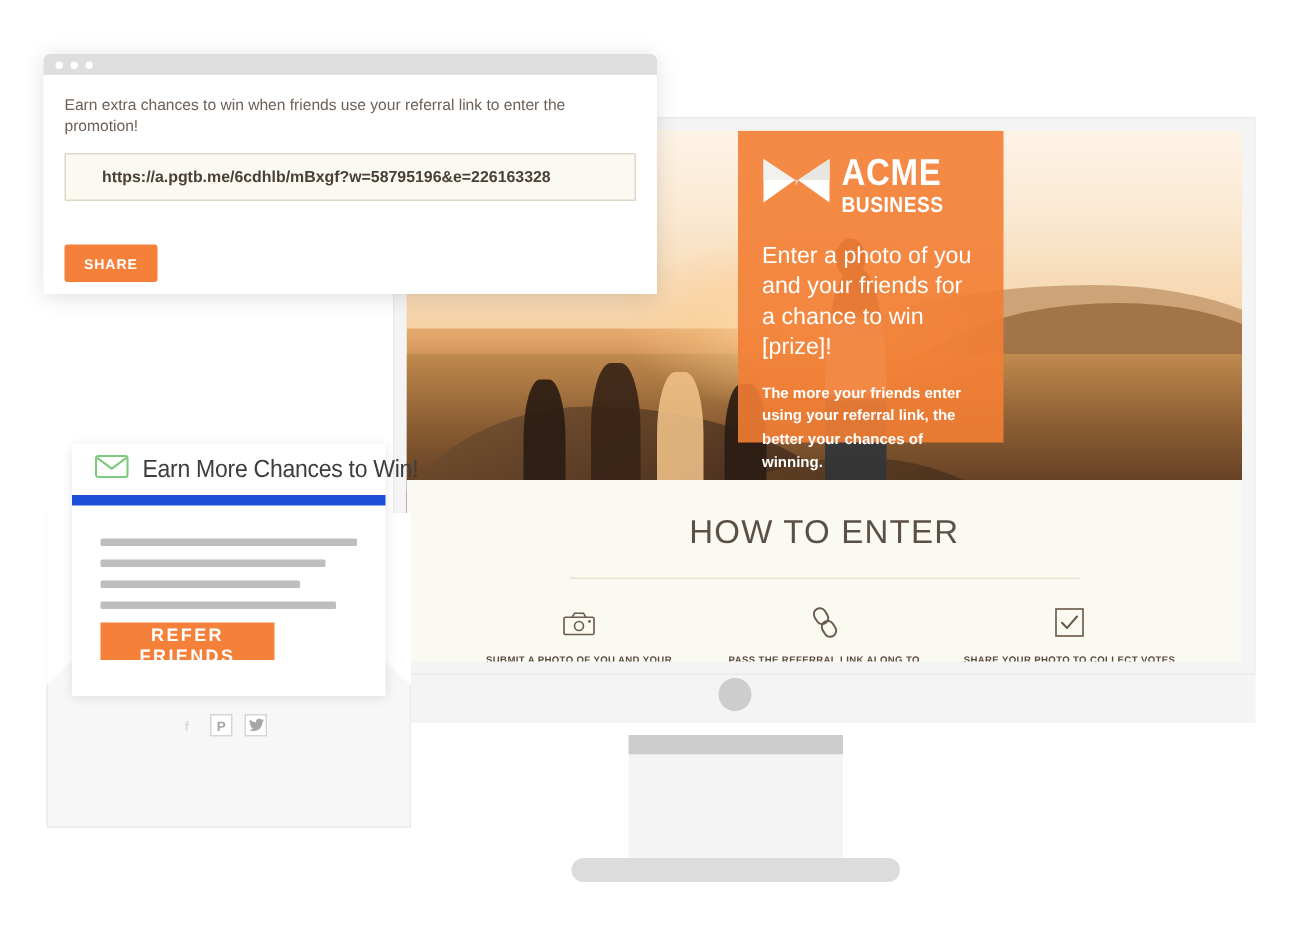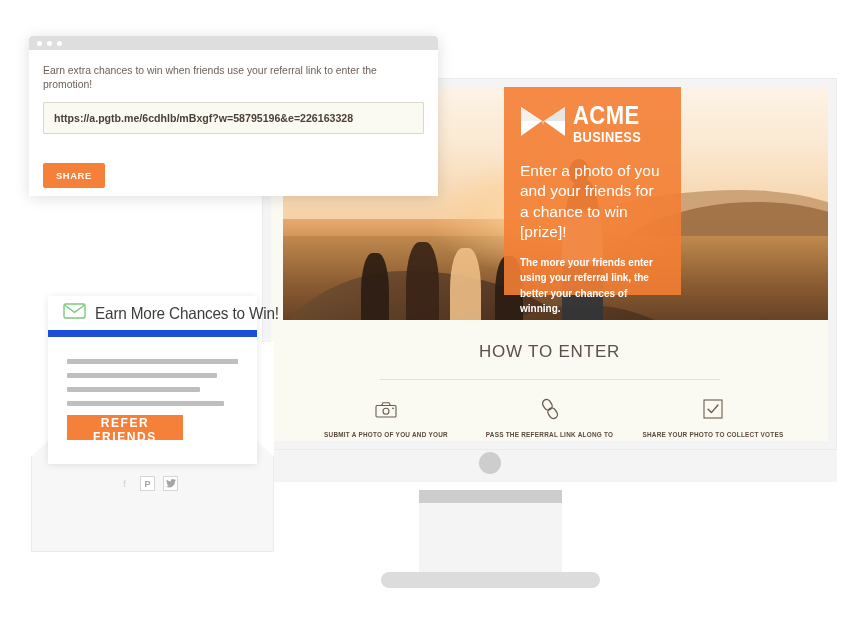--- a/index.html
+++ b/index.html
@@ -79,21 +79,21 @@
     top: 572px;
     width: 219px;
     height: 16px;
     background: #dcdcdc;
     border-radius: 8px;
   }
 
   
   #hero {
     position: absolute;
-    left: 12px;
+    left: 0;
     top: 0;
     width: 100%;
     height: 287px;
     overflow: hidden;
     background: linear-gradient(180deg,
         #fdf1e2 0%,
         #fbe6cf 22%,
         #f6d3a9 38%,
         #e8a martingale 0%);
     background: linear-gradient(180deg,
@@ -261,21 +261,21 @@
   #how-section {
     position: absolute;
     left: 0;
     top: 233px;
     width: 100%;
     bottom: 0;
     background: #fbfaf2;
   }
   #how-title {
     text-align: center;
-    font-size: 17px;
+    font-size: 22px;
     letter-spacing: .8px;
     color: #5b5048;
     font-weight: 400;
     margin: 22px 0 0 0;
   }
   #how-rule {
     width: 340px;
     height: 1px;
     background: #e6e0d0;
     margin: 17px auto 0 auto;
@@ -357,21 +357,21 @@
     font-size: 10.4px;
     color: #6d6159;
     margin: 0 0 11px 0;
     line-height: 1.3;
   }
   #referral-link-field {
     width: 100%;
     box-sizing: border-box;
     border: 1px solid #ddd7c7;
     background: #fbfaf2;
-    padding: 9px 10px;
+    padding: 9px 24px;
     font-size: 10.6px;
     font-weight: bold;
     color: #4a4038;
     font-family: "Liberation Sans", sans-serif;
     outline: none;
     border-radius: 1px;
   }
   #share-button {
     margin-top: 29px;
     background: #f4803a;

